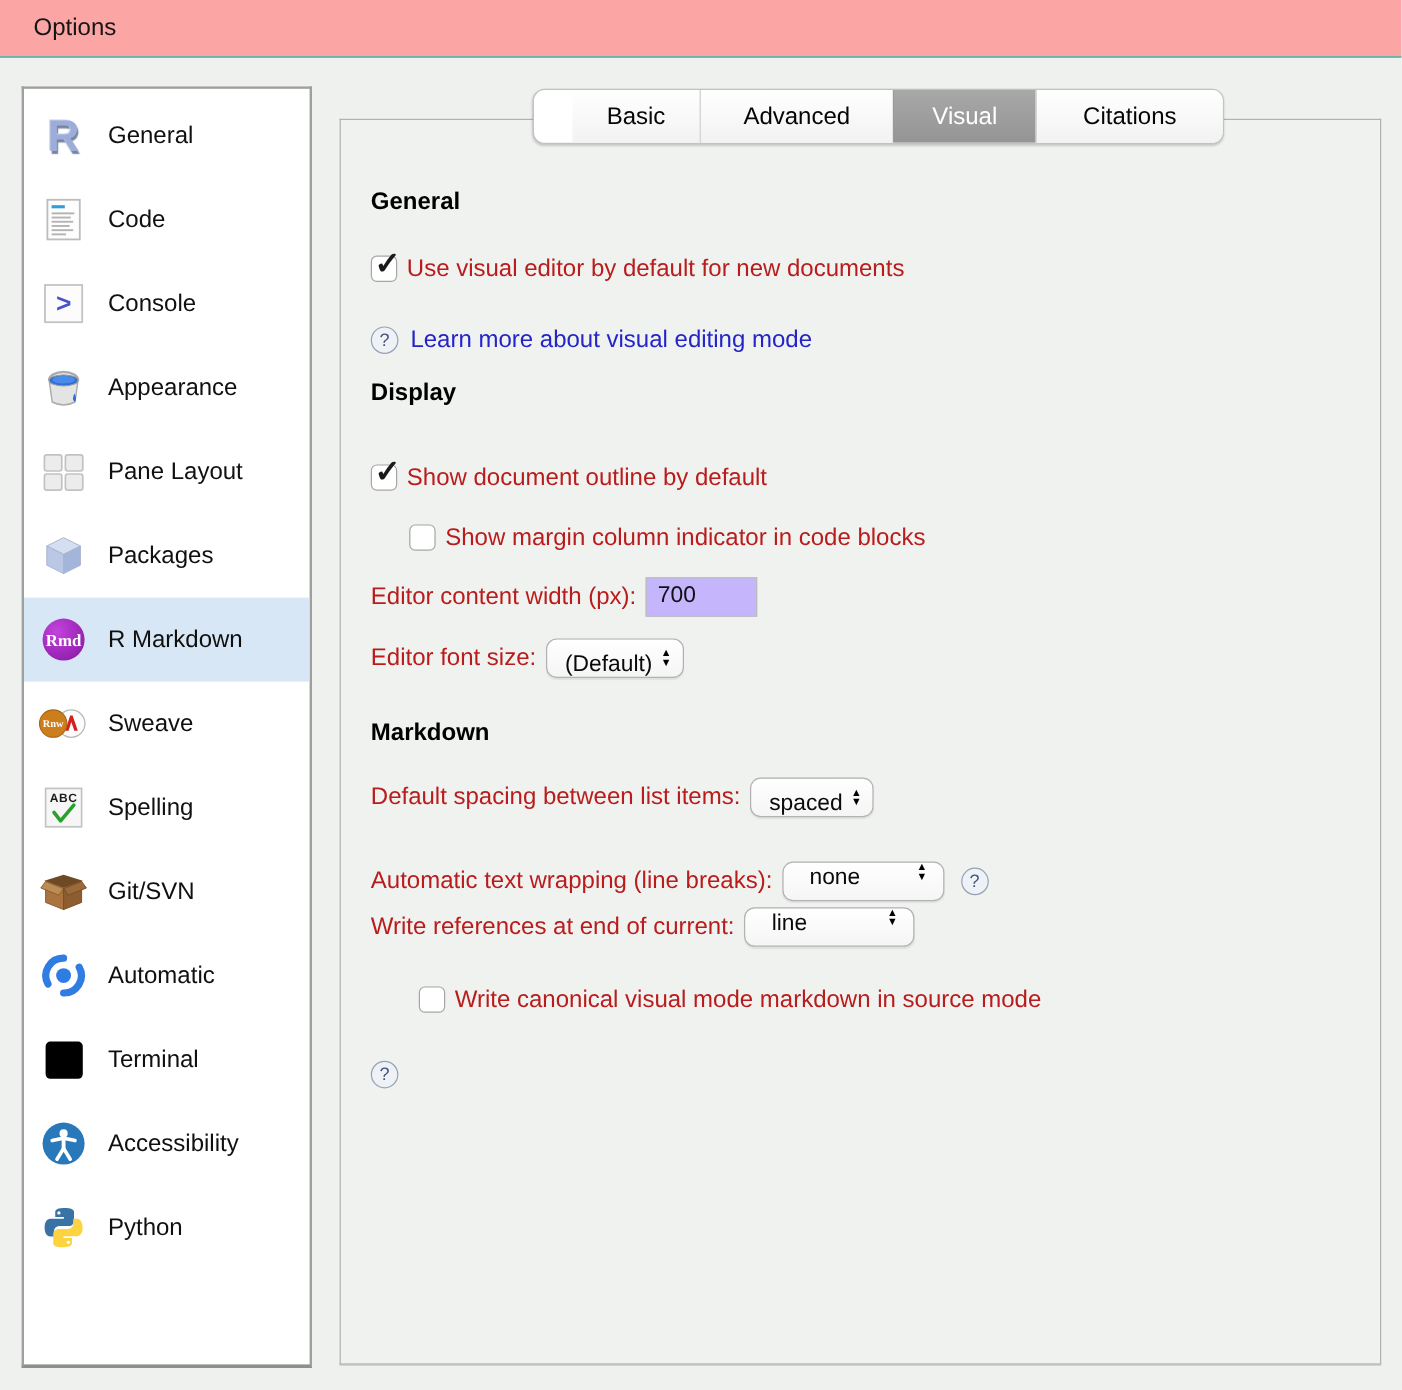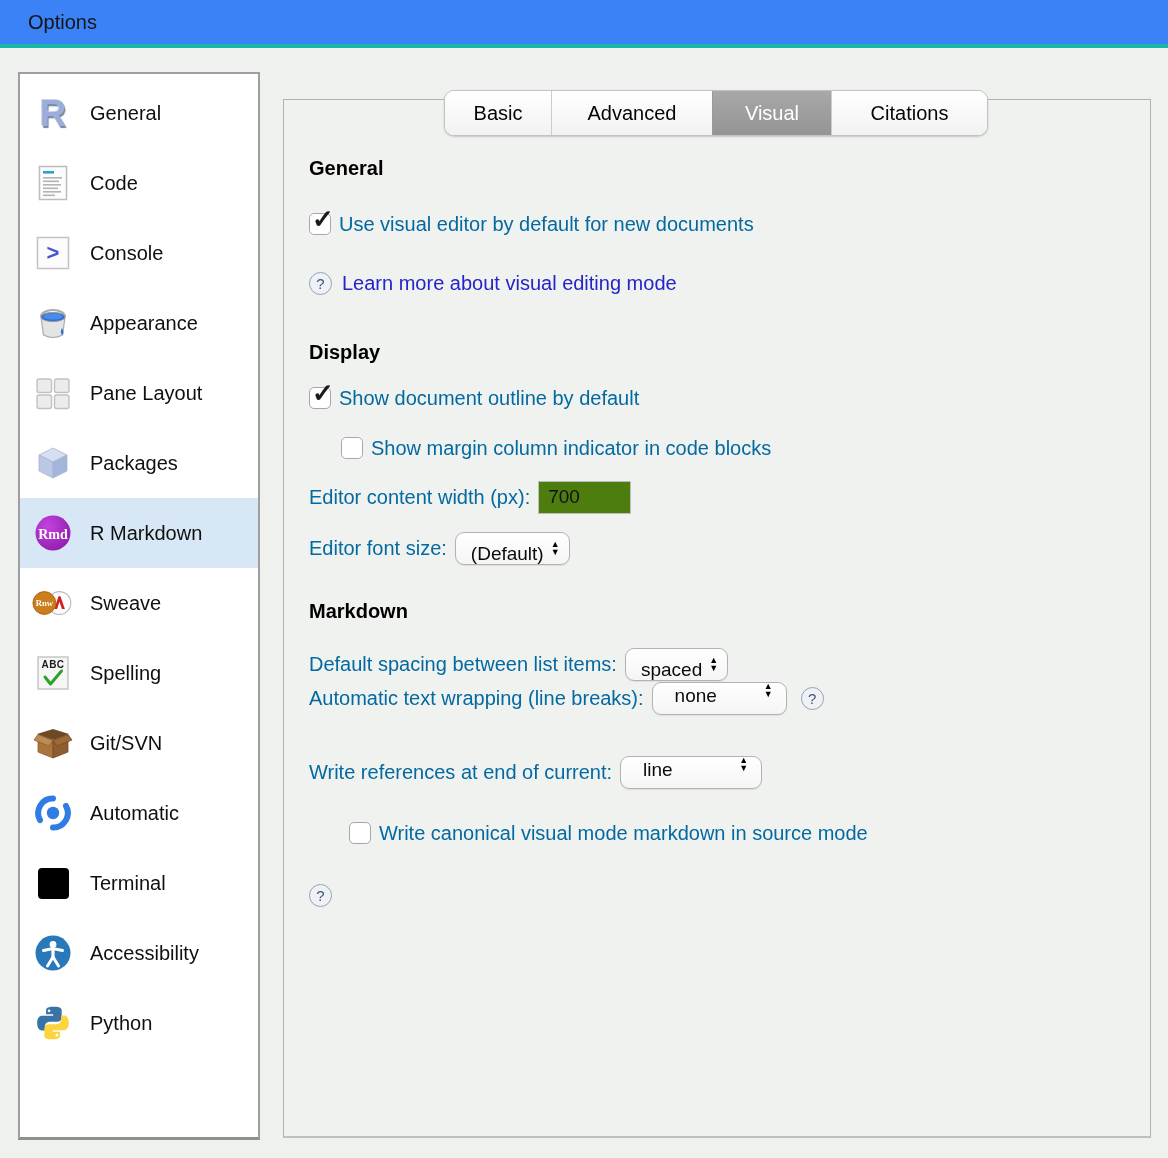--- a/index.html
+++ b/index.html
@@ -8,21 +8,21 @@
     font-family:"Liberation Sans", sans-serif;
     background:#eff1ee;
     position:relative;
     overflow:hidden;
     color:#141414;
   }
 
   
   .titlebar {
     position:absolute; left:0; top:0; width:1168px; height:48px;
-    background:#3b82f6; border-bottom:4px solid #14b8a6;
+    background:#fca5a5; border-bottom:1px solid #14b8a6;
     display:flex; align-items:center; padding-left:28px;
     font-size:20px; font-weight:500; color:#151515;
   }
 
   
   .sidebar {
     position:absolute; left:18px; top:72px; width:242px; height:1068px;
     background:#ffffff;
     border:2px solid #9f9f9f; border-bottom:3px solid #8f8f8f;
     padding-top:4px;
@@ -41,24 +41,25 @@
 
   .rlogo {
     font-size:37px; font-weight:700; color:#9cadd9;
     text-shadow:-1px -1px 0 #c9d2ec, 1px 2px 1px #76849f;
     line-height:1;
   }
   .terminal-sq { width:31px; height:31px; background:#000; border-radius:4px; }
 
   
   .tabbar {
-    position:absolute; left:444px; top:90px; height:46px; z-index:3;
+    position:absolute; left:444px; top:74px; height:46px; z-index:3;
     display:flex; border:1px solid #c2c2c2; border-radius:10px; overflow:hidden;
     box-shadow:0 1px 2px rgba(0,0,0,0.18);
     background:#fff;
+    padding-left:32px;
   }
   .tab {
     display:flex; align-items:center; justify-content:center;
     font-size:20px; color:#050505;
     background:linear-gradient(#ffffff,#f2f2f2);
     border-left:1px solid #cccccc;
     cursor:default;
   }
   .tab:first-child { border-left:none; }
   .tab.selected {
@@ -69,21 +70,21 @@
   .tab-visual { width:119px; } .tab-citations { width:156px; }
 
   
   .panel {
     position:absolute; left:283px; top:99px; width:868px; height:1039px;
     border:1px solid #b2b2b2; border-bottom:2px solid #c0c0c0;
     background:#f0f2ef; z-index:1;
   }
   .row { position:absolute; left:25px; display:flex; align-items:center; height:36px; }
   .heading { font-size:20px; font-weight:700; color:#000; height:28px; }
-  .lbl { font-size:20px; color:#0369a1; white-space:nowrap; }
+  .lbl { font-size:20px; color:#b91c1c; white-space:nowrap; }
 
   
   .checkbox {
     width:22px; height:22px; background:#fff;
     border:1.5px solid #a6a6a6; border-radius:5px;
     position:relative; margin-right:8px; flex:0 0 22px;
   }
   .checkbox .mark { display:none; }
   .checkbox.checked .mark {
     display:block; position:absolute; left:2px; top:-9px;
@@ -94,21 +95,21 @@
   .help-circle {
     width:23px; height:23px; border-radius:50%;
     border:1px solid #94a1b4; background:#eef2f6; color:#45537a;
     display:flex; align-items:center; justify-content:center;
     font-size:15px; margin-right:10px; flex:0 0 23px;
   }
   .link { font-size:20px; color:#2424c9; cursor:pointer; }
 
   
   .num-input {
-    width:93px; height:33px; border:1px solid #bdbdbd; background:#4d7c0f;
+    width:93px; height:33px; border:1px solid #bdbdbd; background:#c4b5fd;
     font-family:"Liberation Sans", sans-serif;
     font-size:19px; padding-left:9px; margin-left:8px; color:#111; outline:none;
   }
 
   
   .select {
     display:inline-flex; align-items:center; height:33px;
     border:1px solid #b2b2b2; border-radius:9px;
     background:linear-gradient(#ffffff,#f5f5f5);
     box-shadow:0 1px 1px rgba(0,0,0,0.07);
@@ -328,21 +329,21 @@
       <span class="mark">✓</span>
     </span>
     <span class="lbl">Use visual editor by default for new documents</span>
   </div>
 
   <div class="row" style="top:165px;">
     <span class="help-circle">?</span>
     <span class="link">Learn more about visual editing mode</span>
   </div>
 
-  <div class="row heading" style="top:238px;">Display</div>
+  <div class="row heading" style="top:213px;">Display</div>
 
   <div class="row" style="top:280px;">
     <span class="checkbox checked">
       <span class="mark">✓</span>
     </span>
     <span class="lbl">Show document outline by default</span>
   </div>
 
   <div class="row" style="top:330px;margin-left:32px;">
     <span class="checkbox">
@@ -373,21 +374,21 @@
     <span class="lbl">Default spacing between list items:</span>
     <span class="select sel-compact">
       <span class="val">spaced</span>
       <span class="arrows">
         <span>▲</span>
           <span>▼</span>
       </span>
     </span>
   </div>
 
-  <div class="row" style="top:580px;">
+  <div class="row" style="top:616px;">
     <span class="lbl">Automatic text wrapping (line breaks):</span>
     <span class="select sel-wide sel-none">
       <span class="val">none</span>
       <span class="arrows">
         <span>▲</span>
           <span>▼</span>
       </span>
     </span>
     <span class="help-circle help-after">?</span>
   </div>

